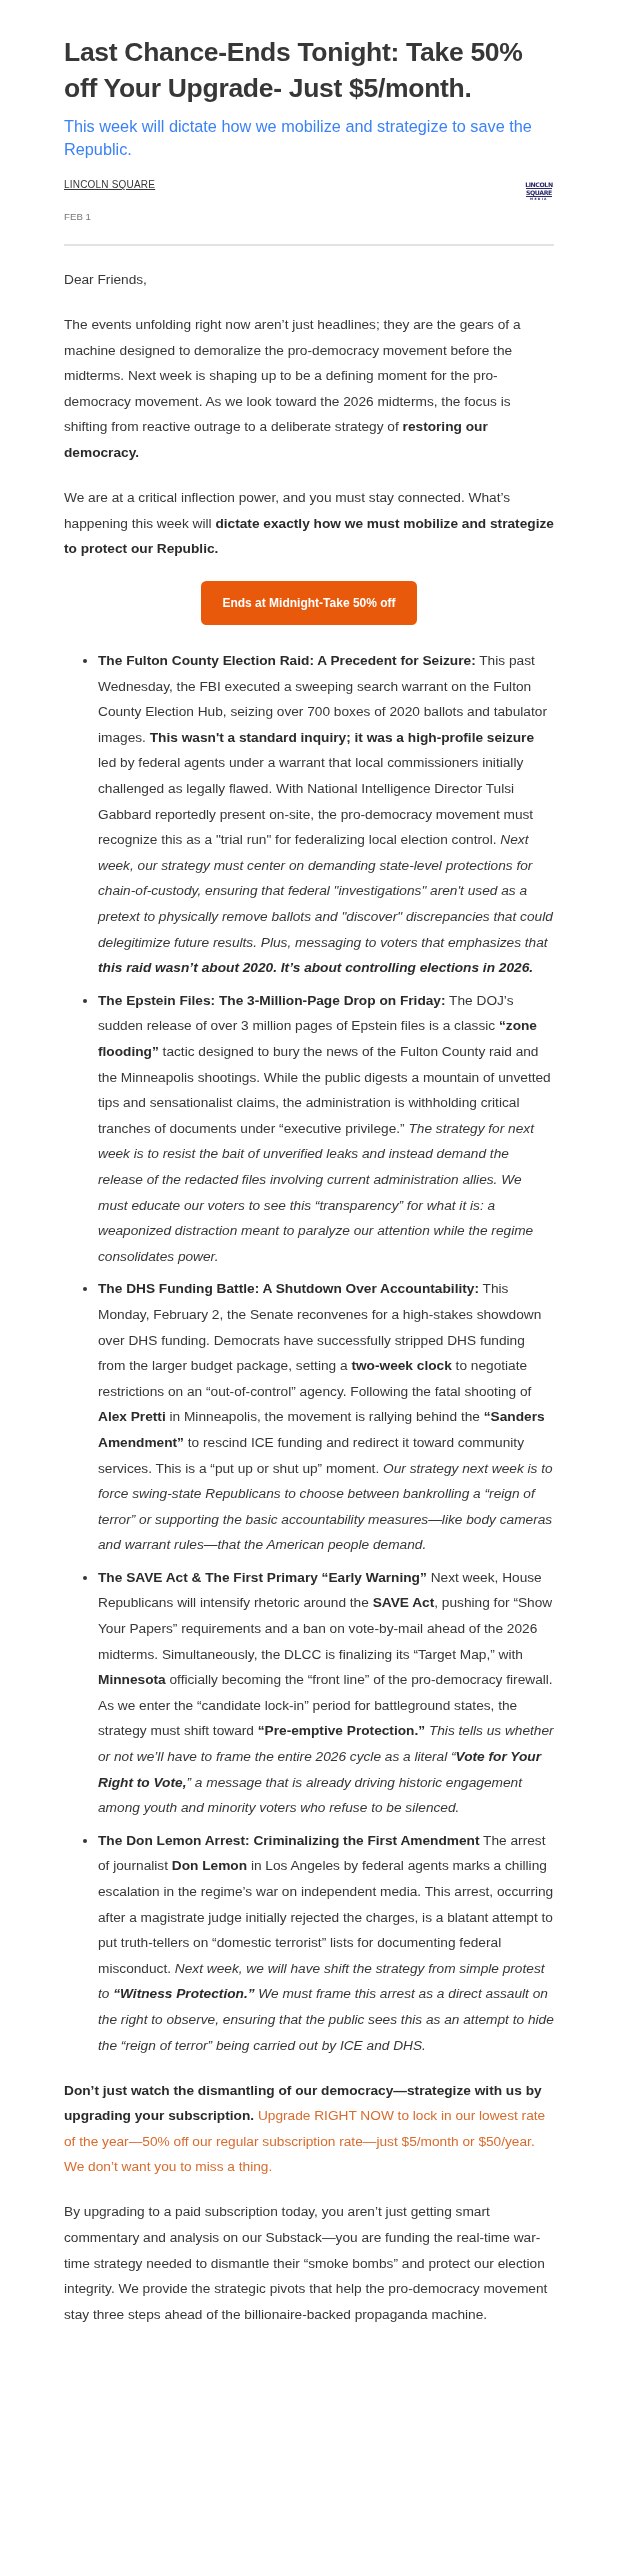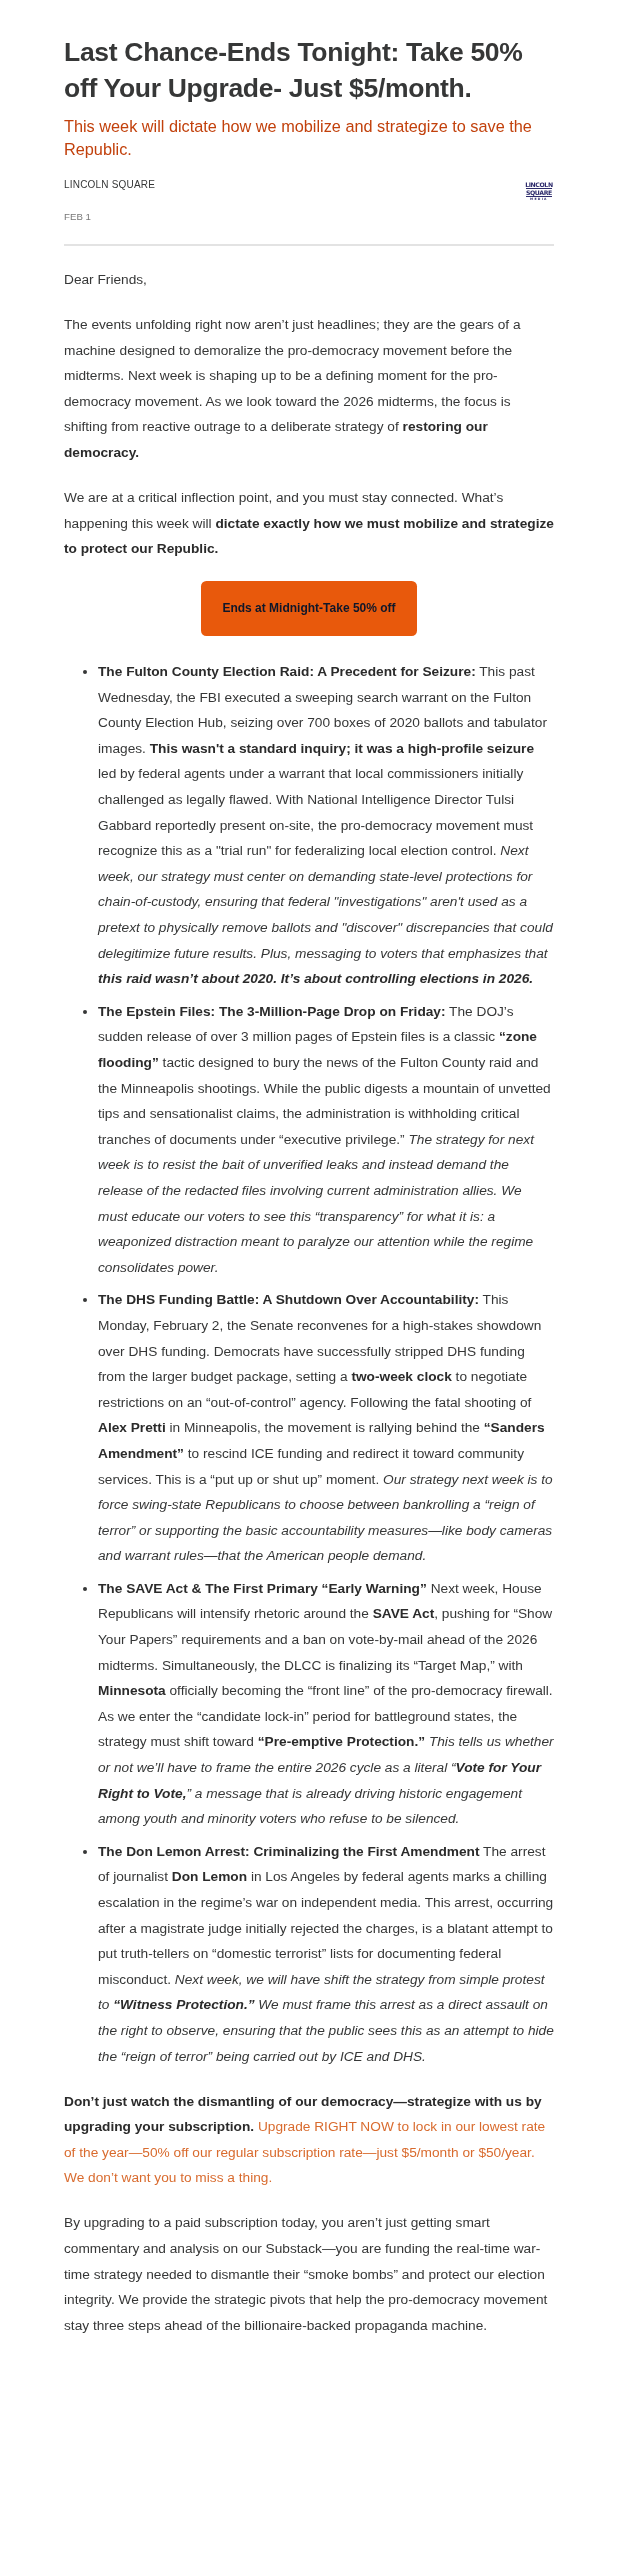--- a/index.html
+++ b/index.html
@@ -21,34 +21,35 @@
     font-size: 26.5px;
     line-height: 36px;
     color: #363737;
     margin: 0 0 8.8px 0;
     letter-spacing: -0.3px;
   }
   .subtitle {
     font-family: "Liberation Sans", sans-serif;
     font-size: 16.3px;
     line-height: 23px;
-    color: #c2410c;
+    color: #3b82f6;
     margin: 0 0 16px 0;
   }
   .meta-row {
     display: flex;
     justify-content: space-between;
     align-items: flex-start;
   }
   .meta-author {
     font-family: "Liberation Sans", sans-serif;
     font-size: 10px;
     color: #363737;
     letter-spacing: 0.2px;
     line-height: 16px;
+    text-decoration: underline;
   }
   .meta-date {
     font-family: "Liberation Sans", sans-serif;
     font-size: 9.7px;
     color: #777777;
     line-height: 16px;
     margin-top: 16px;
   }
   .logo {
     width: 25px;
@@ -85,27 +86,27 @@
   }
   .body-text p { margin: 0 0 19.4px 0; }
   .body-text b, .body-text strong { font-weight: bold; color: #2b2b2b; }
   .cta-wrap {
     text-align: center;
     margin: 5.3px 0 23px 0;
   }
   .cta {
     display: inline-block;
     background: #e8590c;
-    color: #0f172a;
+    color: #ffffff;
     font-family: "Liberation Sans", sans-serif;
     font-weight: bold;
     font-size: 12px;
     border-radius: 5.3px;
     padding: 0 21px;
-    height: 55px;
+    height: 44px;
     line-height: 41px;
     text-decoration: none;
     border: none;
   }
   ul.bullets {
     margin: 0 0 19.4px 0;
     padding-left: 34px;
   }
   ul.bullets li {
     margin-bottom: 7px;
@@ -134,21 +135,21 @@
     </div>
   </div>
 
   <hr class="divider">
 
   <div class="body-text">
     <p>Dear Friends,</p>
 
     <p><span>The events unfolding right now aren’t just headlines; they are the gears of a machine designed to demoralize the pro-democracy movement before the midterms. Next week is shaping up to be a defining moment for the pro-democracy movement. As we look toward the 2026 midterms, the focus is shifting from reactive outrage to a deliberate strategy of </span><b>restoring our democracy.</b></p>
 
-    <p><span>We are at a critical inflection point, and you must stay connected. What’s happening this week will </span><b>dictate exactly how we must mobilize and strategize to protect our Republic.</b></p>
+    <p><span>We are at a critical inflection power, and you must stay connected. What’s happening this week will </span><b>dictate exactly how we must mobilize and strategize to protect our Republic.</b></p>
 
     <div class="cta-wrap">
       <button class="cta">Ends at Midnight-Take 50% off</button>
     </div>
 
 
     <ul class="bullets">
       <li><b>The Fulton County Election Raid: A Precedent for Seizure:</b><span> This past Wednesday, the FBI executed a sweeping search warrant on the Fulton County Election Hub, seizing over 700 boxes of 2020 ballots and tabulator images. </span><b>This wasn't a standard inquiry; it was a high-profile seizure</b><span> led by federal agents under a warrant that local commissioners initially challenged as legally flawed. With National Intelligence Director Tulsi Gabbard reportedly present on-site, the pro-democracy movement must recognize this as a "trial run" for federalizing local election control. </span><i>Next week, our strategy must center on demanding state-level protections for chain-of-custody, ensuring that federal "investigations" aren't used as a pretext to physically remove ballots and "discover" discrepancies that could delegitimize future results. Plus, messaging to voters that emphasizes that </i><b><i>this raid wasn’t about 2020. It’s about controlling elections in 2026.</i></b></li>
 
       <li><b>The Epstein Files: The 3-Million-Page Drop on Friday:</b><span> The DOJ’s sudden release of over 3 million pages of Epstein files is a classic </span><b>“zone flooding”</b><span> tactic designed to bury the news of the Fulton County raid and the Minneapolis shootings. While the public digests a mountain of unvetted tips and sensationalist claims, the administration is withholding critical tranches of documents under “executive privilege.” </span><i>The strategy for next week is to resist the bait of unverified leaks and instead demand the release of the redacted files involving current administration allies. We must educate our voters to see this “transparency” for what it is: a weaponized distraction meant to paralyze our attention while the regime consolidates power.</i></li>

